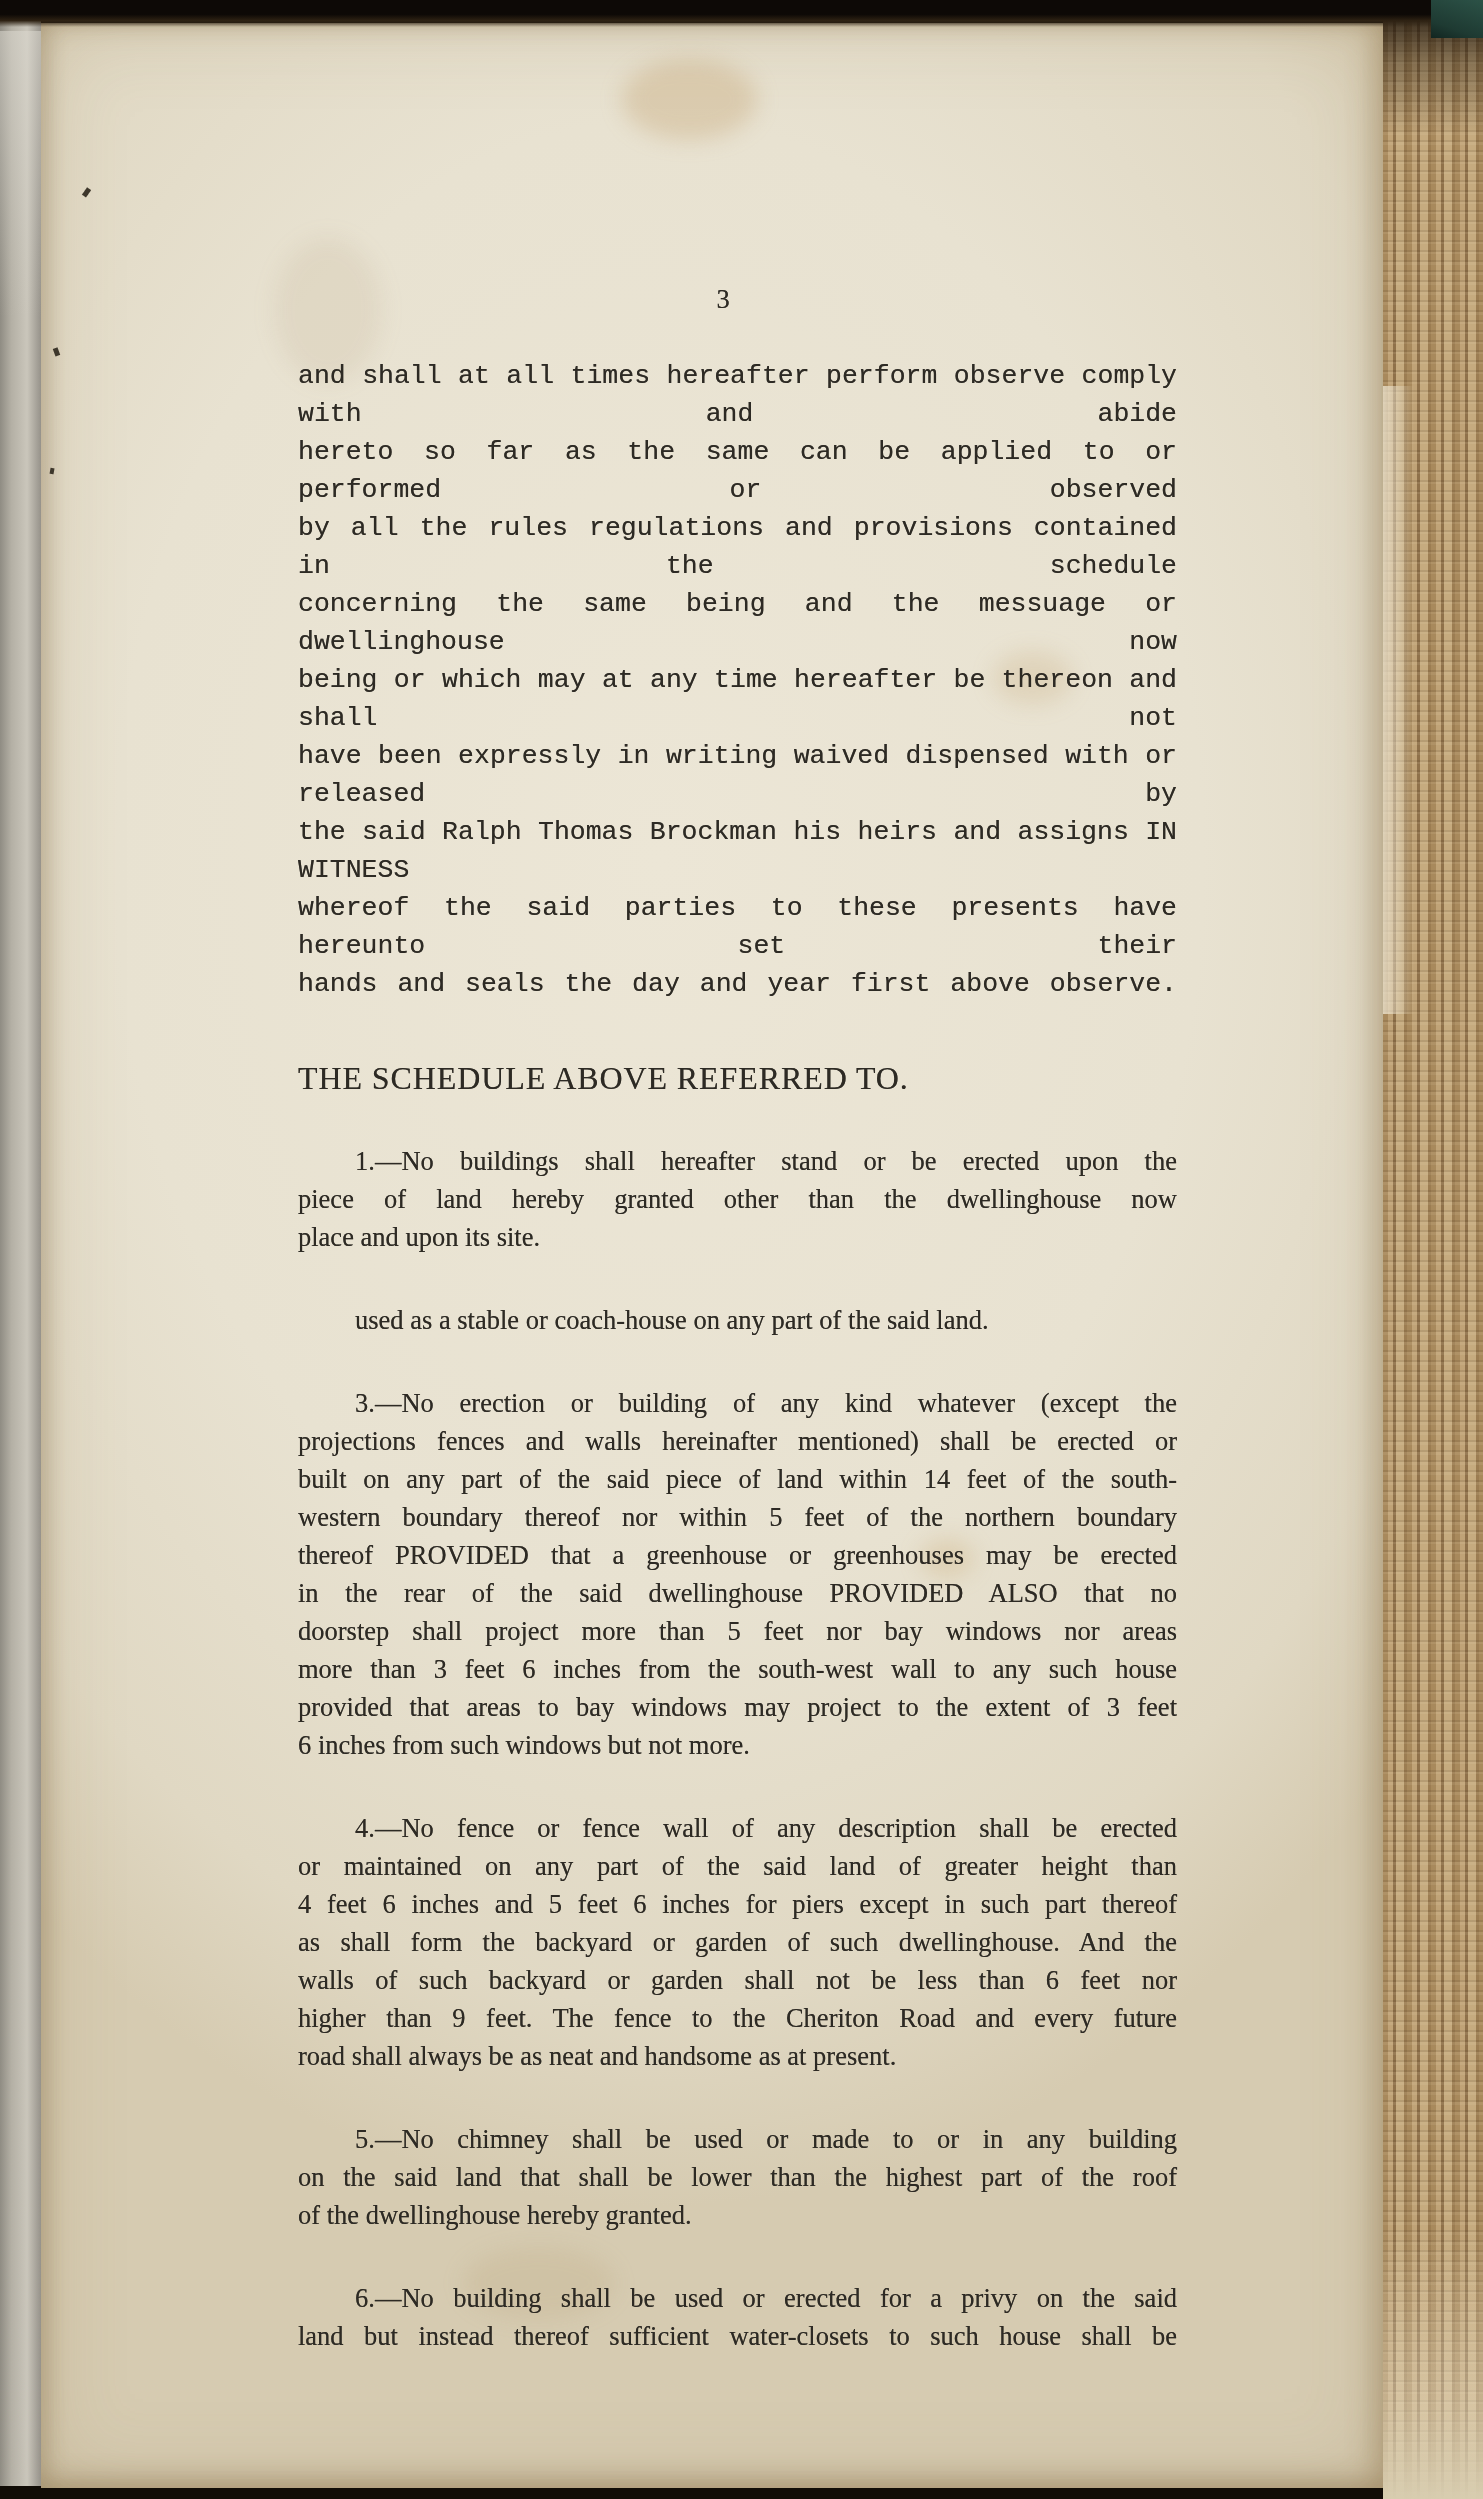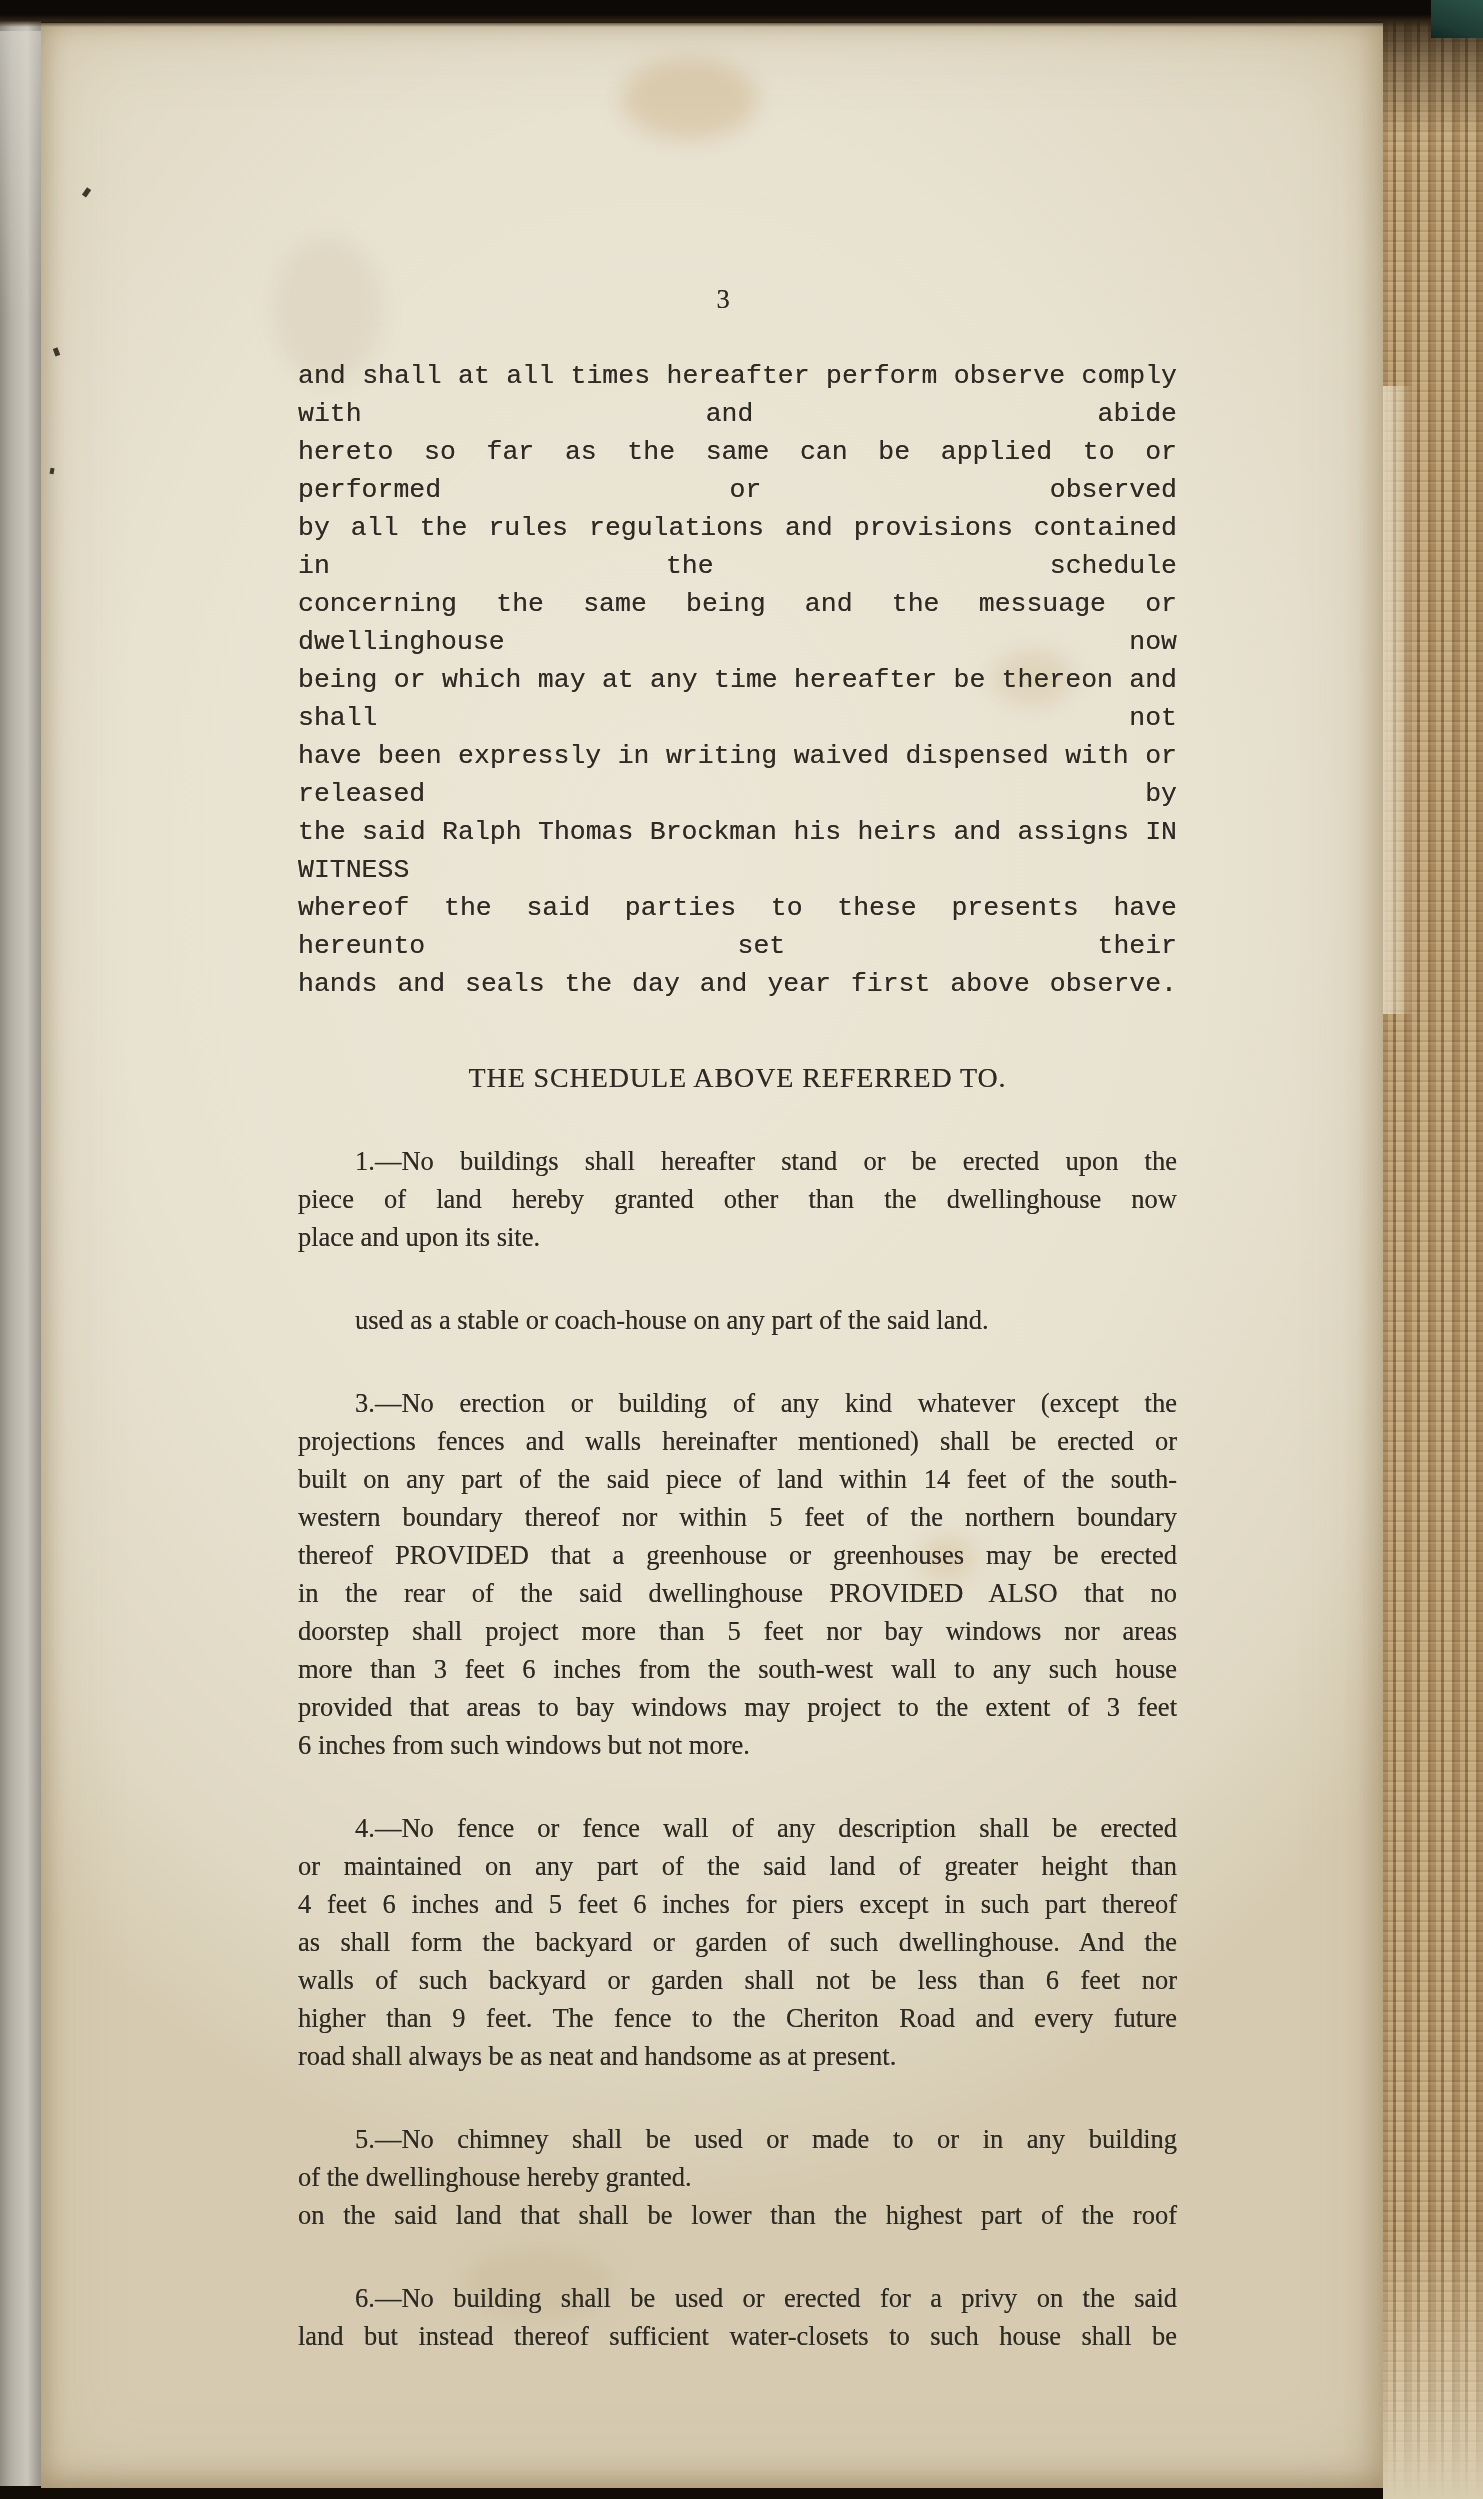--- a/index.html
+++ b/index.html
@@ -73,21 +73,21 @@
   .text-area {
     position:absolute; left:257px; top:257px; width:879px;
     color:#2d2a24; font-size:26.5px; line-height:38px;
     text-shadow:0 0 0.5px rgba(45,41,35,.65);
   }
   .page-number { text-align:center; transform:translateX(-14.4px); }
   .intro { margin-top:39px;font-family:Liberation Mono, monospace; }
   .line { text-align:justify; text-align-last:justify; }
   .line.last { text-align-last:left; }
   .cont .line.last { text-align-last:justify; }
-  .heading { margin-top:56px; margin-bottom:16px; text-align:center; font-size:28px; letter-spacing:0.9px; }
+  .heading { margin-top:56px; margin-bottom:16px; text-align:left; font-size:32px; letter-spacing:0.9px; }
   .clause { margin-top:45px; }
   .clause .line:first-child { text-indent:57px; }
 </style>
 </head>
 <body>
 
 <div class="scene">
   <div class="left-strip"></div>
   <div class="bottom-band"></div>
 
@@ -139,22 +139,22 @@
           <div class="line">4.—No fence or fence wall of any description shall be erected</div>
           <div class="line">or maintained on any part of the said land of greater height than</div>
           <div class="line">4 feet 6 inches and 5 feet 6 inches for piers except in such part thereof</div>
           <div class="line">as shall form the backyard or garden of such dwellinghouse.  And the</div>
           <div class="line">walls of such backyard or garden shall not be less than 6 feet nor</div>
           <div class="line">higher than 9 feet.  The fence to the Cheriton Road and every future</div>
           <div class="line last">road shall always be as neat and handsome as at present.</div>
         </div>
       <div class="clause">
           <div class="line">5.—No chimney shall be used or made to or in any building</div>
+          <div class="line">on the said land that shall be lower than the highest part of the roof</div>
           <div class="line last">of the dwellinghouse hereby granted.</div>
-          <div class="line">on the said land that shall be lower than the highest part of the roof</div>
         </div>
       <div class="clause cont">
           <div class="line">6.—No building shall be used or erected for a privy on the said</div>
           <div class="line last">land but instead thereof sufficient water-closets to such house shall be</div>
         </div>
     </div>
   </div>
 
   <div class="right-stack"></div>
   <div class="top-band"></div>

